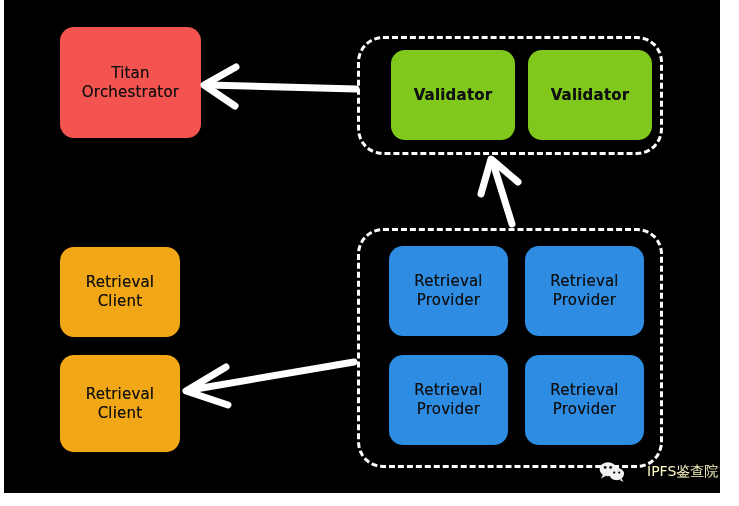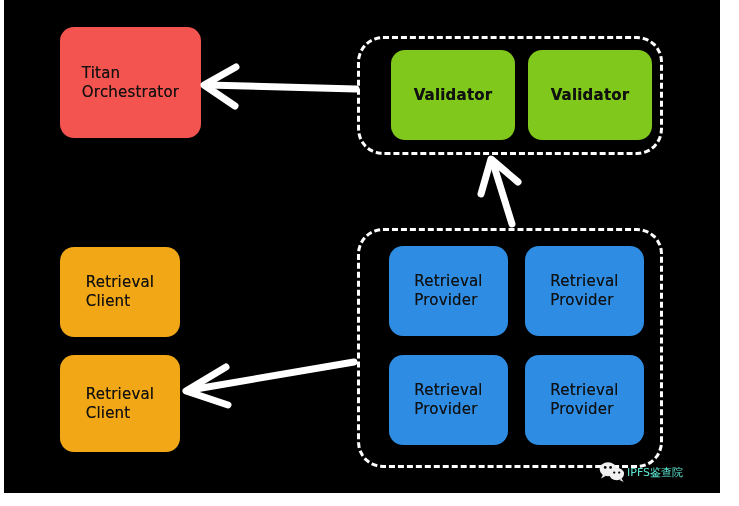--- a/index.html
+++ b/index.html
@@ -24,20 +24,21 @@
     height: 493px;
     background: #000000;
     overflow: hidden;
   }
 
   .node {
     position: absolute;
     display: flex;
     align-items: center;
     justify-content: center;
+    text-align: center;
     border-radius: 14px;
     color: #111111;
     font-size: 15px;
     line-height: 1.26;
     letter-spacing: 0.2px;
     font-family: "DejaVu Sans", sans-serif;
     font-weight: 400;
     box-sizing: border-box;
     padding: 4px 6px;
     white-space: pre-line;
@@ -62,23 +63,23 @@
     width: 716px;
     height: 493px;
     pointer-events: none;
   }
 
   
   .watermark {
     position: absolute;
     display: flex;
     align-items: center;
-    gap: 2px;
-    color: #5eead4;
-    font-size: 11px;
+    gap: 22px;
+    color: #fef9c3;
+    font-size: 14px;
     font-family: "DejaVu Sans", sans-serif;
   }
   .wechat-logo { display: block; }
 </style>
 </head>
 <body>
 
 <div id="screenshot">
   <div id="canvas">
 

